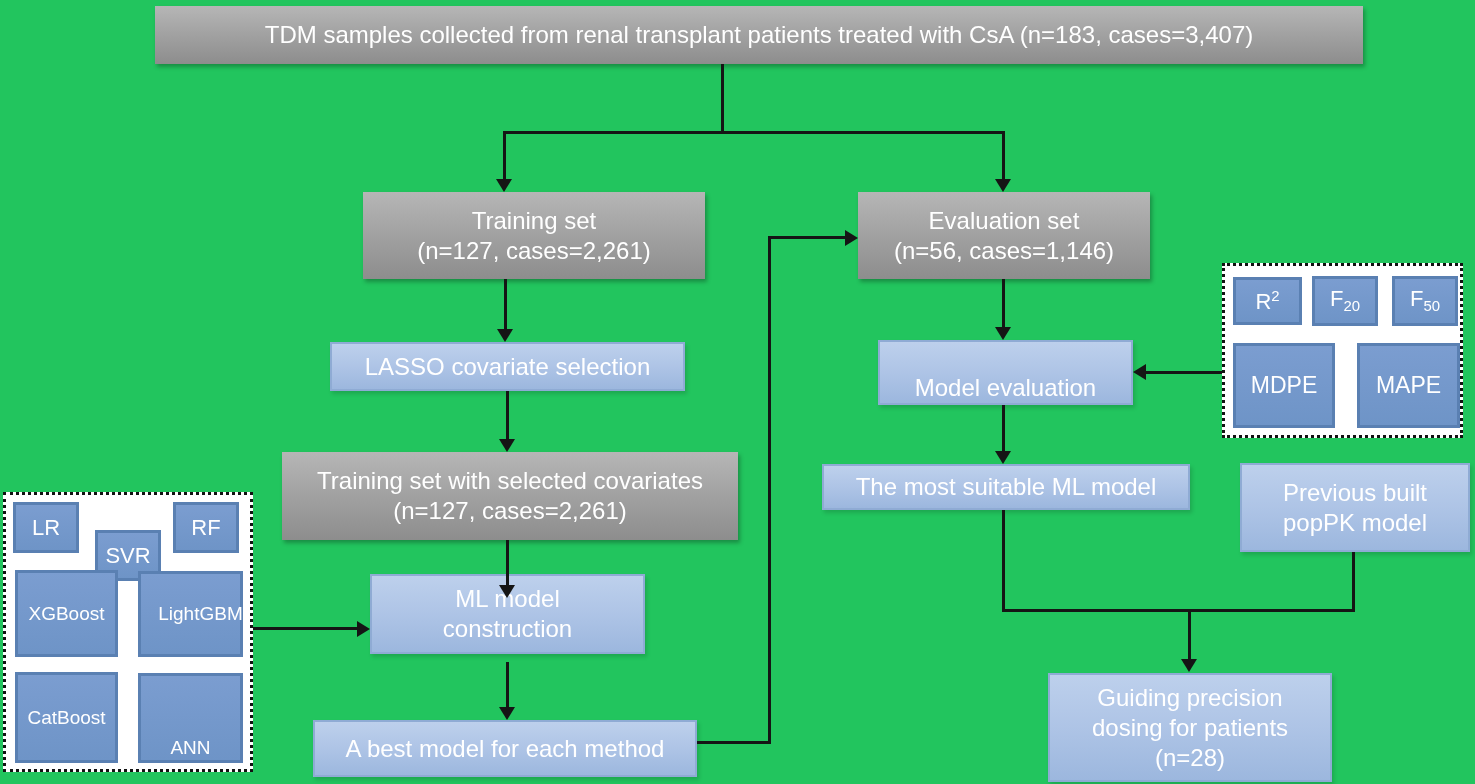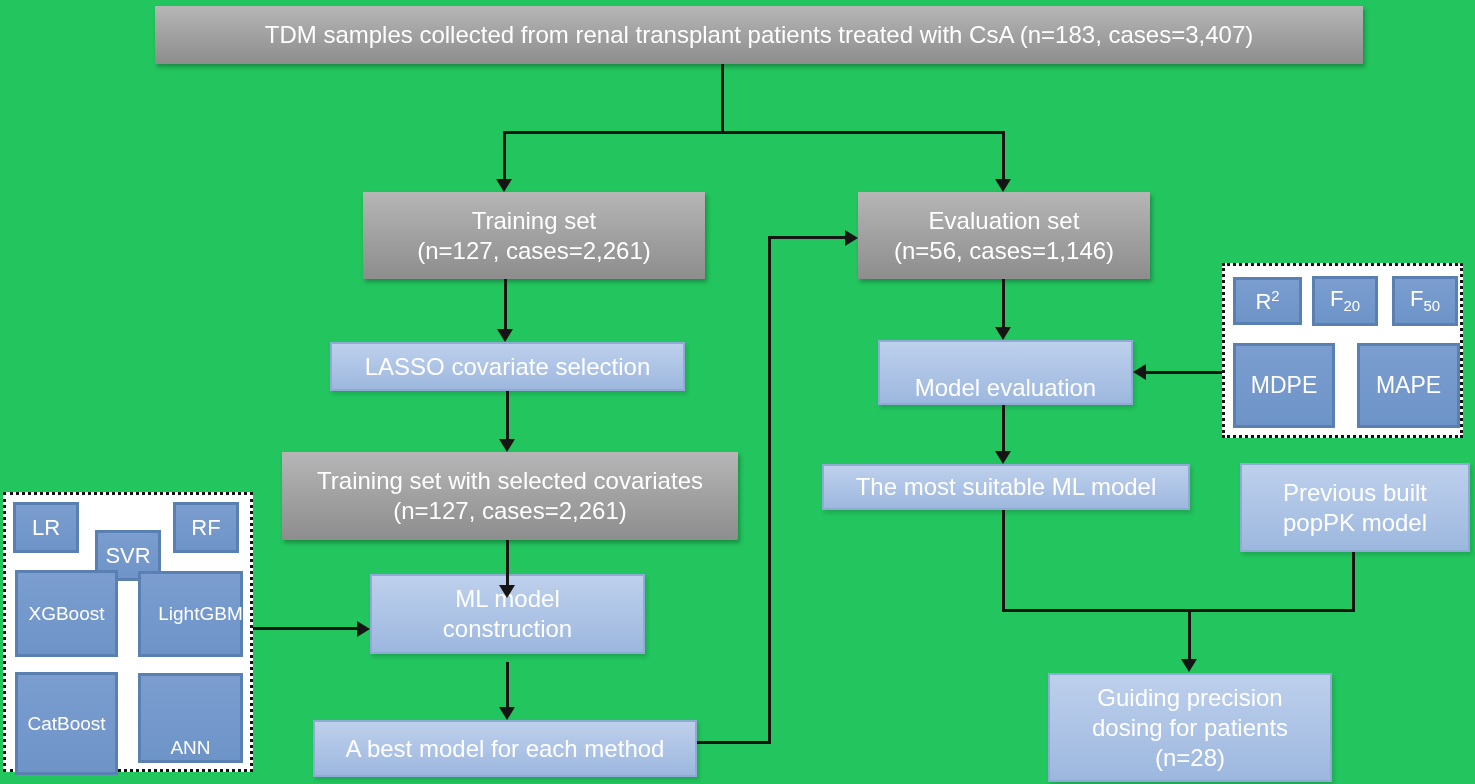--- a/index.html
+++ b/index.html
@@ -118,21 +118,21 @@
     <span>RF</span>
   </div>
 
   <div class="node method fs19" style="left:15px;top:570px;width:103px;height:87px;">
     <span>XGBoost</span>
   </div>
   <div class="node method fs19" style="left:138px;top:571px;width:105px;height:86px;padding-left:20px;">
     <span>LightGBM</span>
   </div>
 
-  <div class="node method fs19" style="left:15px;top:672px;width:103px;height:103px;">
+  <div class="node method fs19" style="left:15px;top:672px;width:103px;height:91px;">
     <span>CatBoost</span>
   </div>
   <div class="node method fs19" style="left:138px;top:673px;width:105px;height:90px;justify-content:flex-end;">
     <span>ANN</span>
   </div>
 
   <div class="panel" style="left:1222px;top:263px;width:241px;height:175px;"></div>
 
   <div class="node method fs22" style="left:1233px;top:277px;width:69px;height:48px;">
     <span><span>R</span><sup>2</sup></span>

